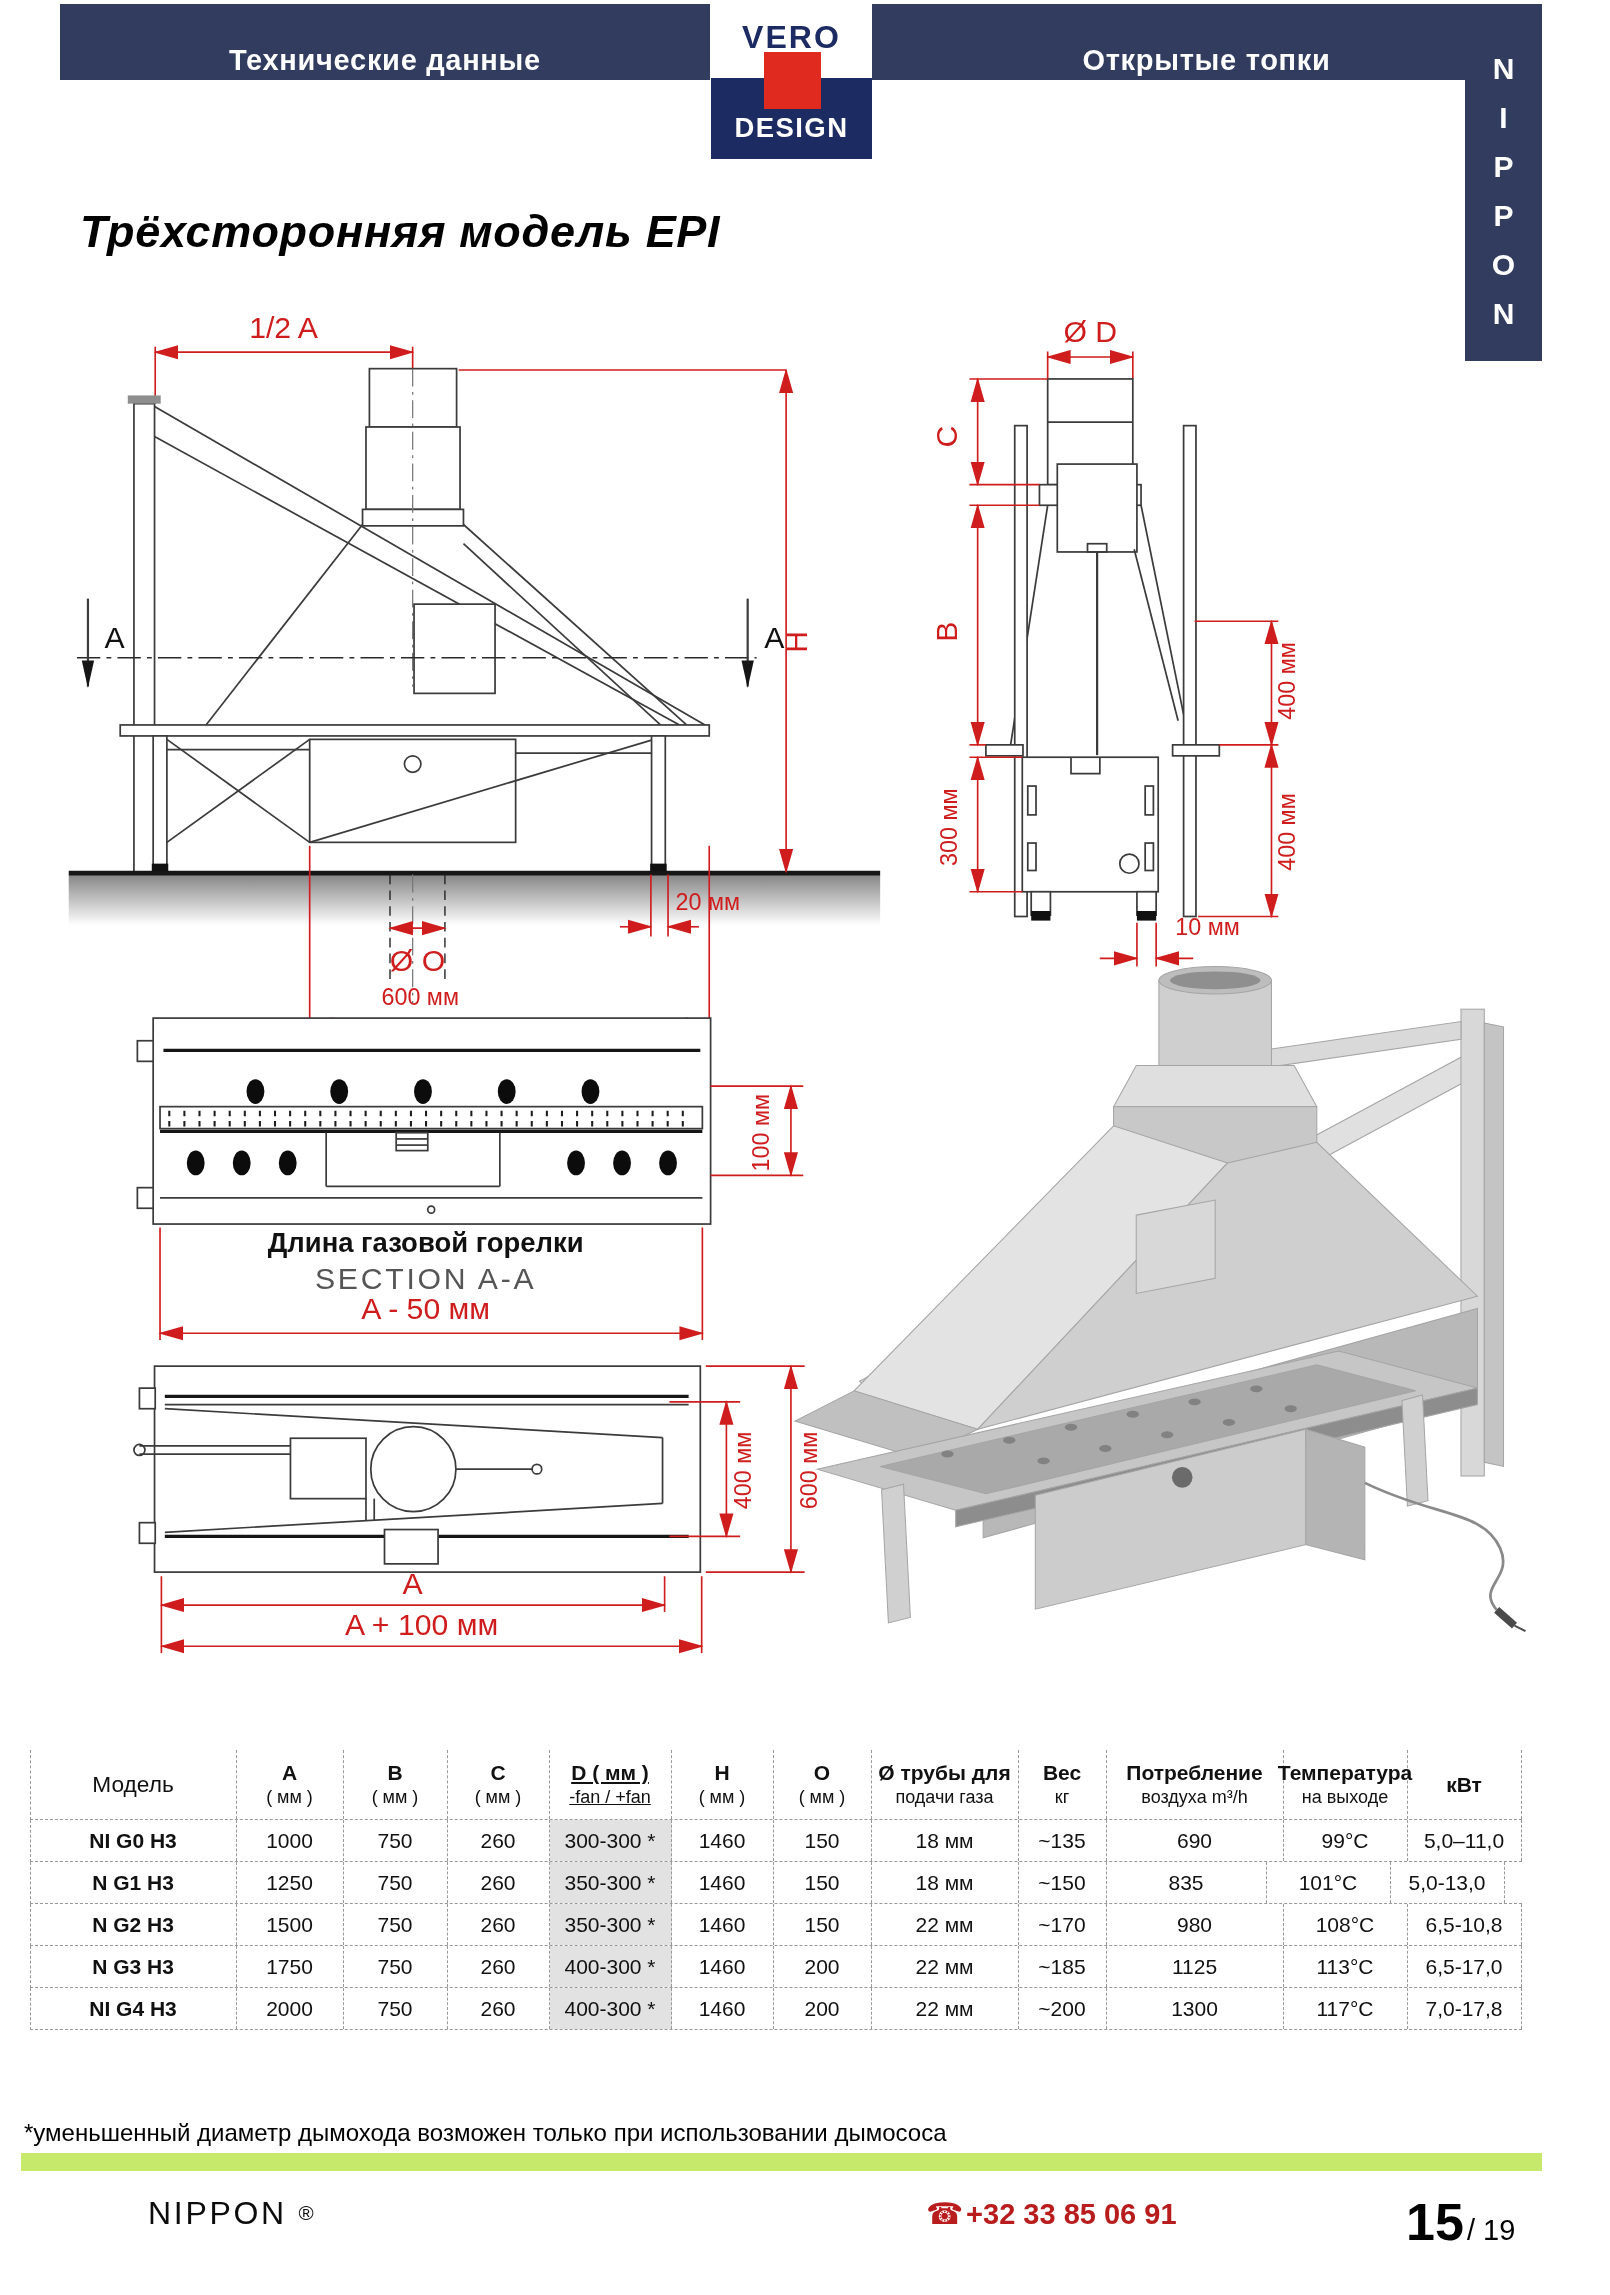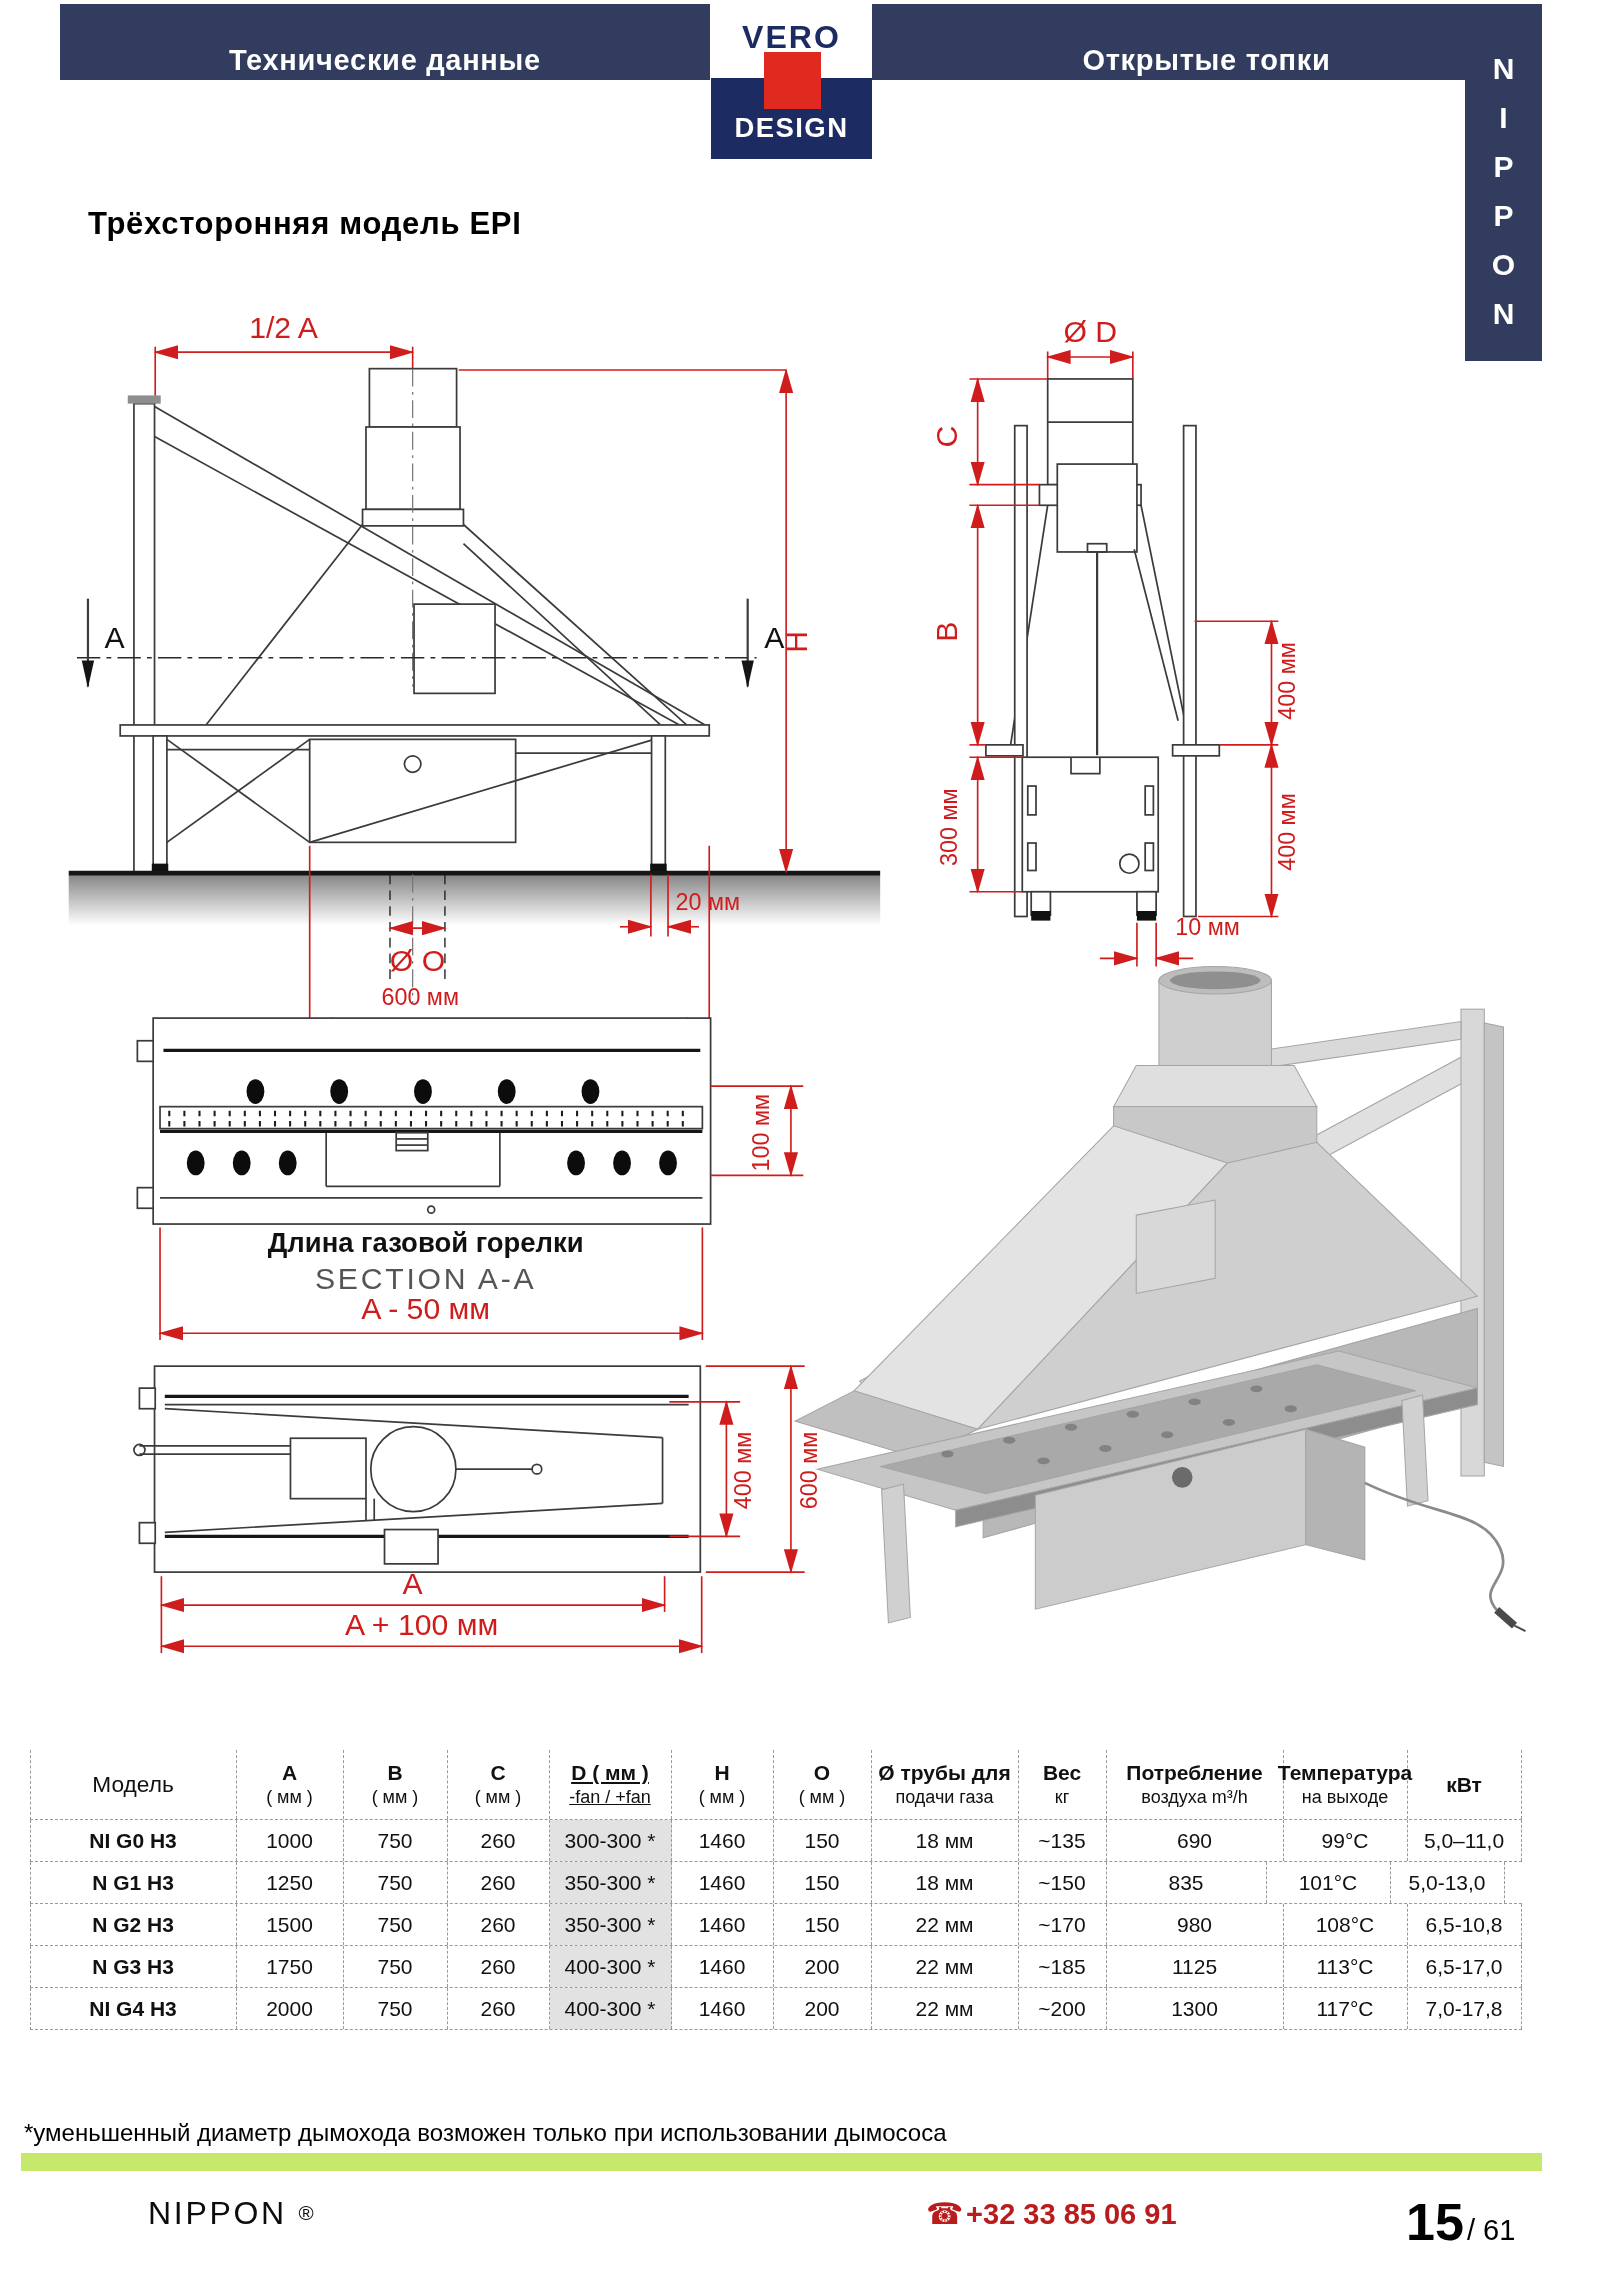--- a/index.html
+++ b/index.html
@@ -16,21 +16,21 @@
              display:flex;align-items:flex-start;justify-content:center;}
   #logo .top span{margin-top:19px;color:var(--logo-navy,#1D2B63);font-weight:800;font-size:32px;letter-spacing:2.1px;}
   #logo .bottom{position:absolute;left:0;top:78px;width:161px;height:81px;background:var(--logo-navy,#1D2B63);
              display:flex;align-items:flex-end;justify-content:center;}
   #logo .bottom span{margin-bottom:15px;color:#fff;font-weight:800;font-size:27.5px;letter-spacing:1.4px;}
   #logo .sq{position:absolute;left:53px;top:52px;width:57px;height:57px;background:var(--logo-red,#E02A20);}
   #nippon-box{position:absolute;left:1465px;top:4.1px;width:77px;height:357px;background:var(--navy,#313C5F);
               display:flex;flex-direction:column;align-items:center;padding-top:40px;box-sizing:border-box;}
   #nippon-box div{color:#fff;font-size:30px;font-weight:600;line-height:49px;}
   
-  #main-title{position:absolute;left:88px;top:206px;font-size:31px;font-weight:800;color:#000;letter-spacing:0.7px;}
+  #main-title{position:absolute;left:80px;top:206px;font-size:45px;font-weight:800;color:#000;letter-spacing:0.7px;font-style:italic;}
   #sub-title{position:absolute;left:967px;top:213px;font-size:29px;font-weight:700;color:#000;line-height:38px;}
   
   #drawings{position:absolute;left:0;top:0;}
   #drawings .ol{stroke:#3b3b3b;stroke-width:2.5;fill:none}
   #drawings .ol2{stroke:#3b3b3b;stroke-width:3.2;fill:none}
   #drawings .ow{stroke:#3b3b3b;stroke-width:2.5;fill:#fff}
   #drawings .gl{stroke:#161616;stroke-width:7}
   #drawings .gl2{stroke:#161616;stroke-width:5}
   #drawings .rl{stroke:var(--dim-red,#CF1C1C);stroke-width:2.4;fill:none}
   #drawings .bl{stroke:#222;stroke-width:2;stroke-dasharray:14 9}
@@ -467,17 +467,17 @@
   <div id="green-bar"></div>
   <div id="footer-brand">
     <span>NIPPON</span>
     <span class="reg">®</span>
   </div>
   <div id="footer-phone">
     <span class="ph-icon">☎</span><span>+32 33 85 06 91</span>
   </div>
   <div id="page-num">
     <span class="big">15</span>
-    <span class="small">/ 61</span>
+    <span class="small">/ 19</span>
   </div>
 
 </div>
 
 
 </body></html>

